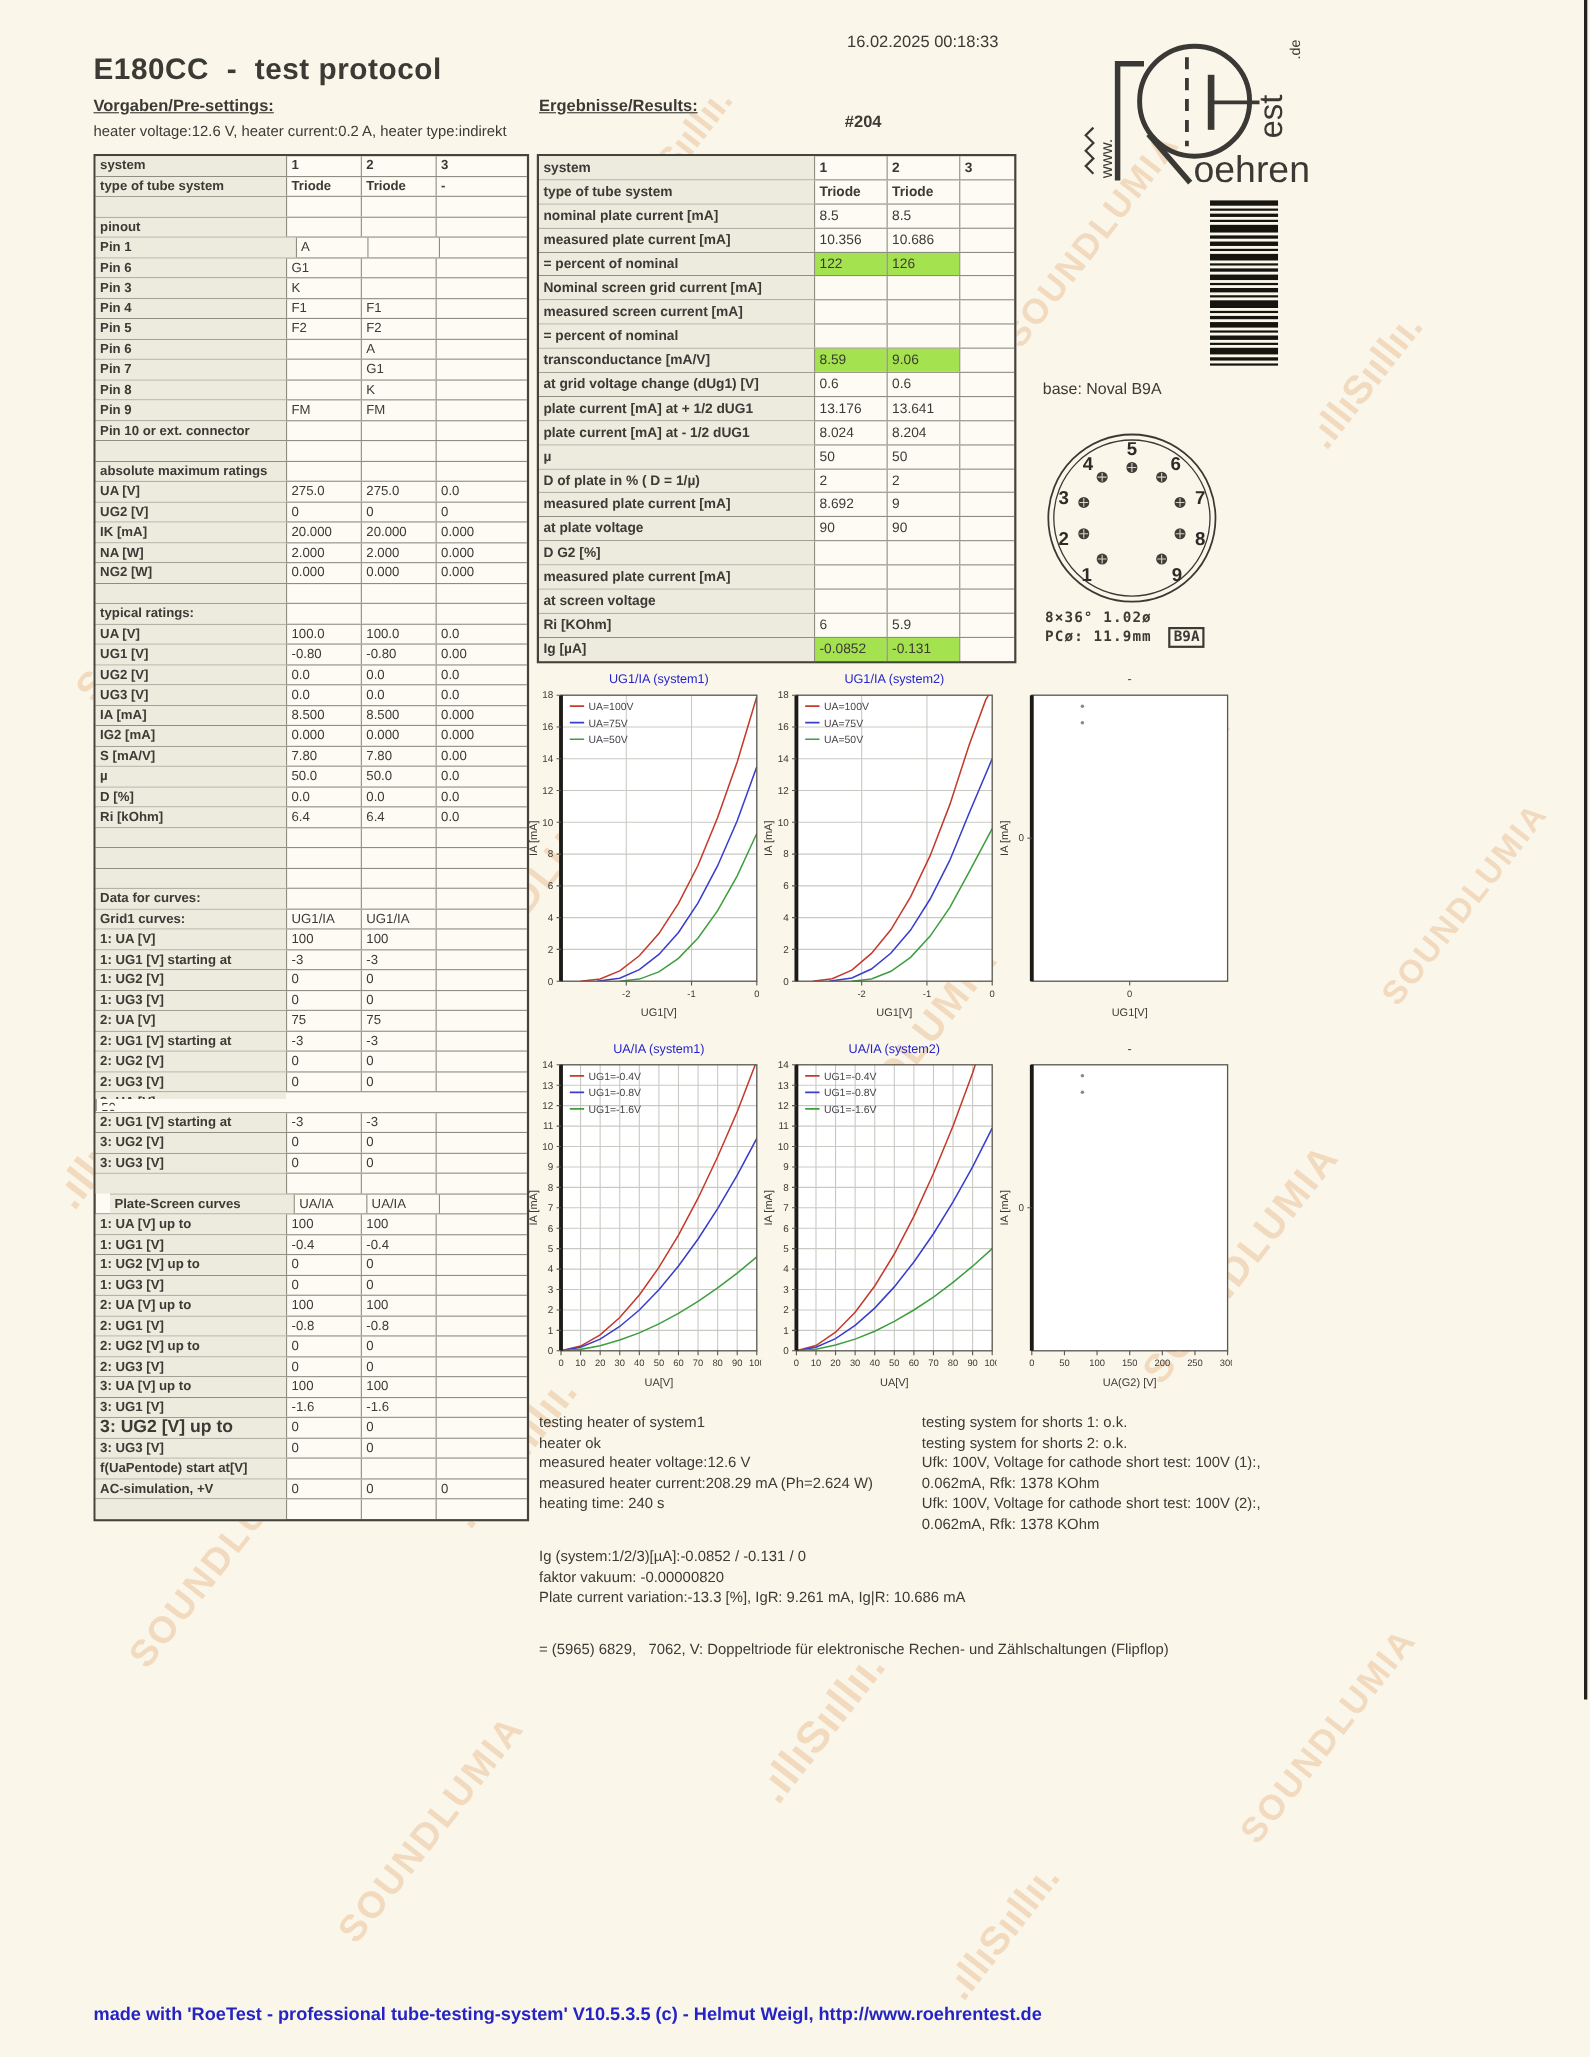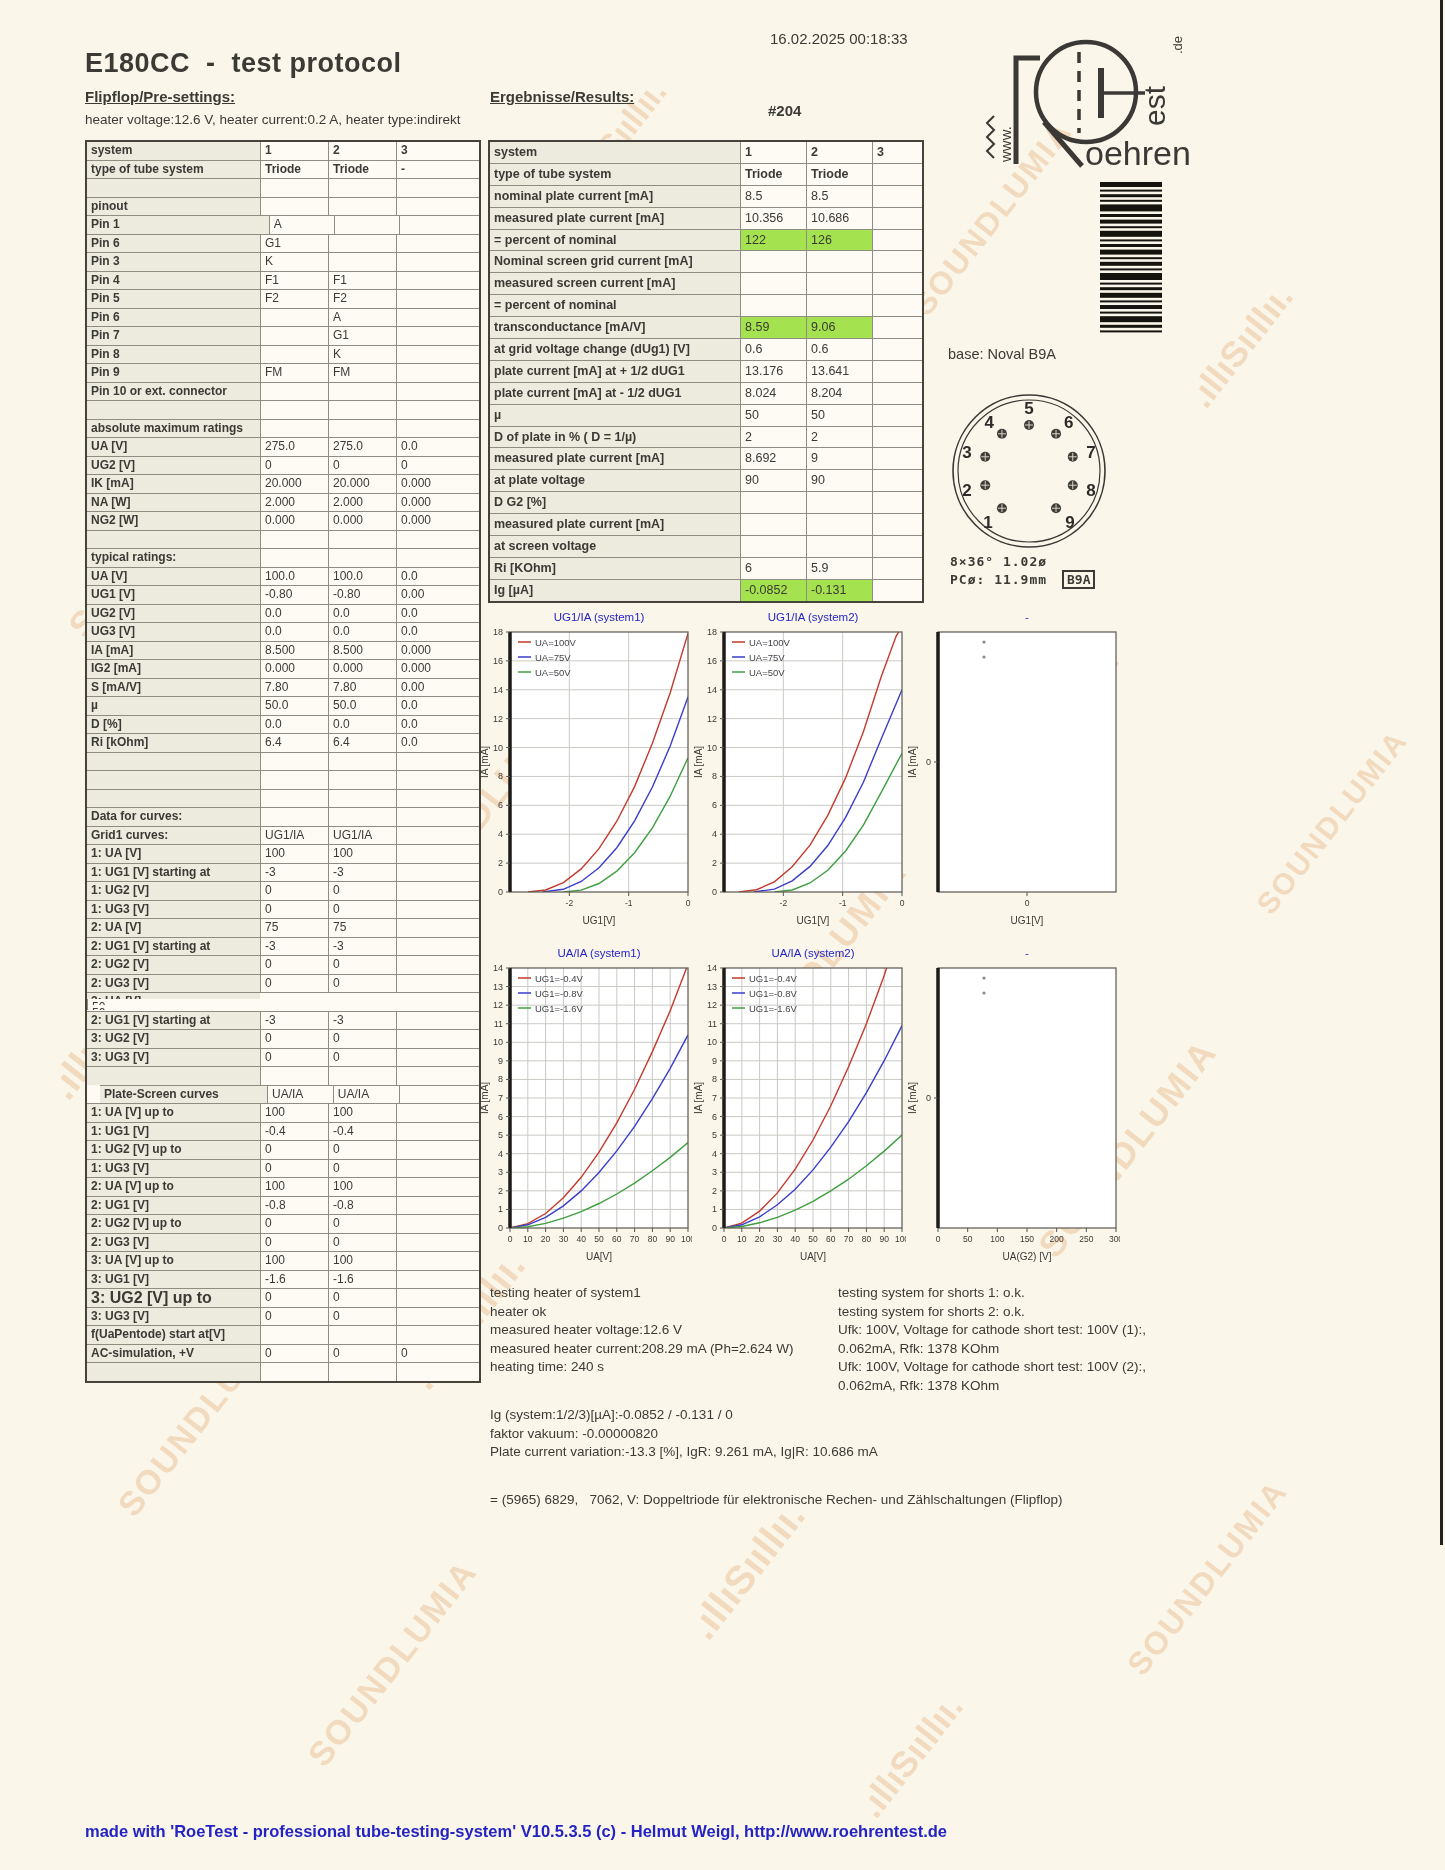--- a/index.html
+++ b/index.html
@@ -50,21 +50,21 @@
       <div class="wm" style="left: 1030px; top: 1240px; font-size: 36px; transform: rotate(-52deg); letter-spacing: 2px;">SOUNDLUMIA</div>
       <div class="wm" style="left: 1120px; top: 1660px; font-size: 32px; transform: rotate(-52deg); letter-spacing: 2px;">SOUNDLUMIA</div>
       <div class="wm" style="left: 1180px; top: 390px; font-size: 36px; transform: rotate(-52deg); letter-spacing: 0px;">.ıllıSııllıı.</div>
       <div class="wm" style="left: 850px; top: 1800px; font-size: 36px; transform: rotate(-52deg); letter-spacing: 0px;">.ıllıSııllıı.</div>
       <div class="wm" style="left: 560px; top: 180px; font-size: 34px; transform: rotate(-52deg); letter-spacing: 0px;">.ıllıSııllıı.</div>
       <div class="wm" style="left: 1250px; top: 900px; font-size: 30px; transform: rotate(-52deg); letter-spacing: 2px;">SOUNDLUMIA</div>
     </div>
 
   <div class="abs page-title" style="left:85px;top:48px;">E180CC  -  test protocol</div>
   <div class="abs date" style="left:770px;top:30px;">16.02.2025  00:18:33</div>
-  <div class="abs sec-head" style="left:85px;top:88px;">Flipflop/Pre-settings:</div>
+  <div class="abs sec-head" style="left:85px;top:88px;">Vorgaben/Pre-settings:</div>
   <div class="abs preline" style="left:85px;top:112px;">heater voltage:12.6 V, heater current:0.2 A, heater type:indirekt</div>
   <div class="abs sec-head" style="left:490px;top:88px;">Ergebnisse/Results:</div>
   <div class="abs serial" style="left:768px;top:102px;">#204</div>
 
   <svg class="abs" style="left:982px;top:12px;" width="215" height="160" viewBox="0 0 215 160">
     <g stroke="#3b3935" fill="none">
       <path d="M12,104 l-7,7 7,7 -7,7 7,7 -7,7 7,7" stroke-width="2"></path>
       <path d="M34,152 L34,46 L58,46" stroke-width="5"></path>
       <circle cx="104" cy="80" r="50" stroke-width="4.5"></circle>
       <line x1="97" y1="40" x2="97" y2="121" stroke-width="3.5" stroke-dasharray="11,8"></line>

